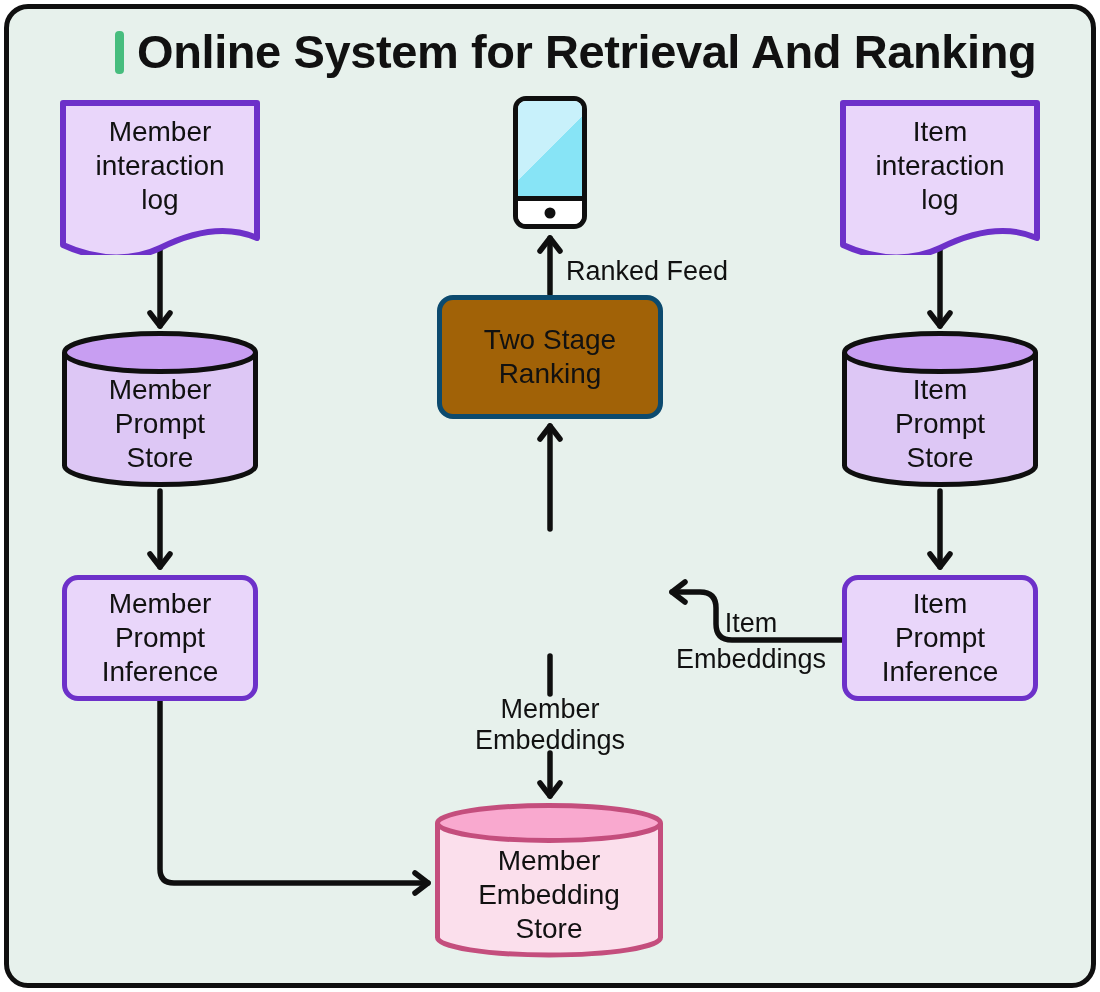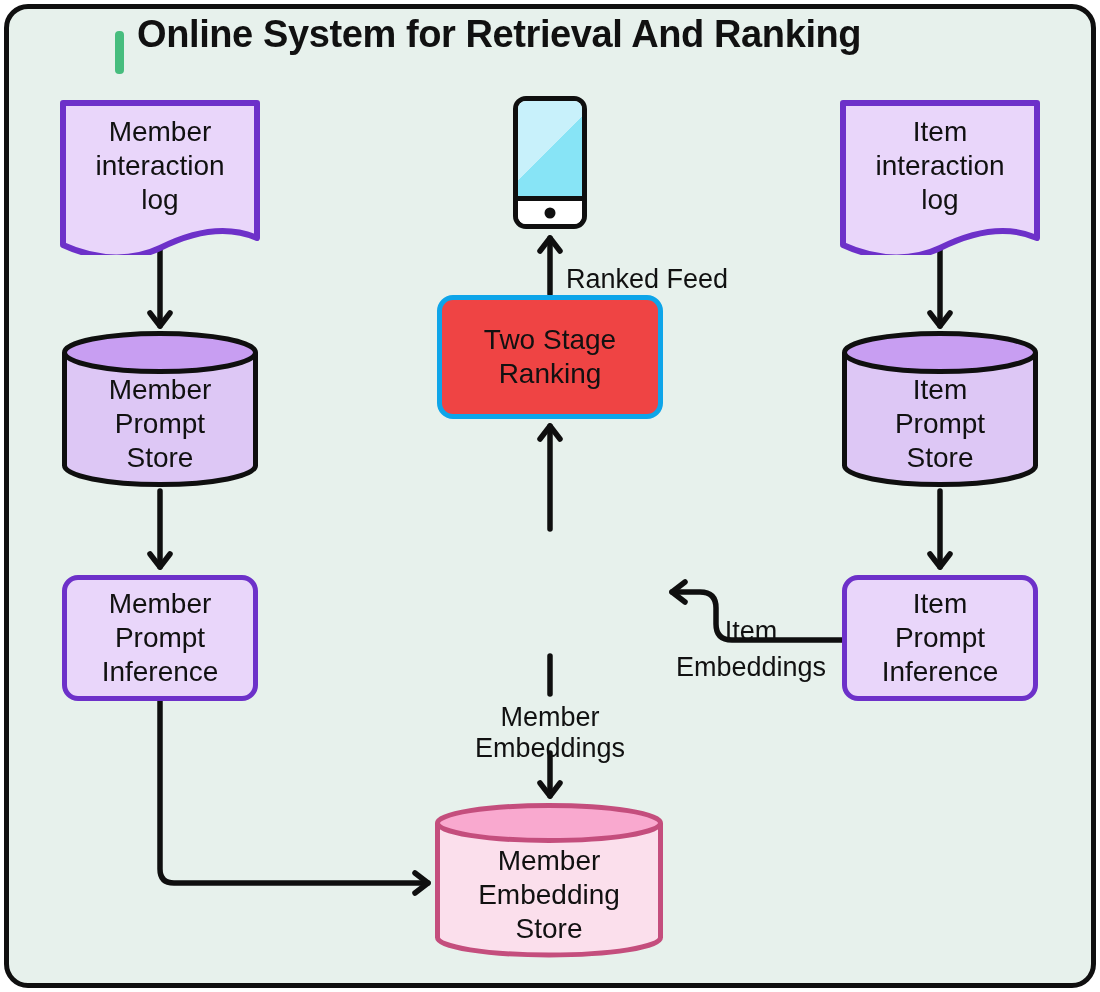--- a/index.html
+++ b/index.html
@@ -11,38 +11,38 @@
   .frame{
     position:absolute;inset:4px;border:5px solid #0f0f0f;border-radius:24px;
     background:#E7F1EC;
   }
   
   .title-bar{
     position:absolute;left:115px;top:31px;width:9px;height:43px;border-radius:4px;
     background:#47BD7E;
   }
   .title-text{
-    position:absolute;left:137px;top:13px;font-size:38px;font-weight:bold;
+    position:absolute;left:137px;top:24px;font-size:47px;font-weight:bold;
     letter-spacing:-0.4px;white-space:nowrap;
   }
   
   .node{position:absolute;}
   .node svg.shape{position:absolute;inset:0;width:100%;height:100%;display:block;}
   .label{
     position:absolute;inset:0;display:flex;align-items:center;justify-content:center;
     text-align:center;white-space:pre-line;font-size:28px;line-height:34px;color:#111;
   }
   .doc-label{bottom:24px;}
   .cyl-label{top:30px;}
   .pink-label{top:26px;}
   .box{
     position:absolute;border-radius:16px;box-sizing:border-box;
   }
   .box.purple{border:5px solid #6D31C9;background:#E9D6FA;}
-  .box.green{border:5px solid #0ea5e9;background:#ef4444;}
+  .box.green{border:5px solid #0c4a6e;background:#a16207;}
   .bold-label{font-weight:bold;font-size:30px;}
   
   .doc-shape path{fill:#E9D6FA;stroke:#6D31C9;stroke-width:6;stroke-linejoin:round;}
   .cyl-purple .cyl-body{fill:#DDC7F5;}
   .cyl-purple .cyl-stroke{fill:none;stroke:#0f0f0f;stroke-width:5;}
   .cyl-purple ellipse{fill:#C89EF2;stroke:#0f0f0f;stroke-width:5;}
   .cyl-pink .cyl-body{fill:#FBDFEC;}
   .cyl-pink .cyl-stroke{fill:none;stroke:#C44E7D;stroke-width:5;}
   .cyl-pink ellipse{fill:#F9A9CF;stroke:#C44E7D;stroke-width:5;}
   
@@ -58,21 +58,20 @@
   .phone-dot{
     position:absolute;left:50%;top:50%;transform:translate(-50%,-50%);
     width:11px;height:11px;border-radius:50%;background:#0f0f0f;
   }
   
   #edges{position:absolute;inset:0;pointer-events:none;}
   #edges path.edge{fill:none;stroke:#0f0f0f;stroke-width:5.5;stroke-linecap:round;}
   .edge-label{
     position:absolute;font-size:27px;line-height:34px;color:#111;text-align:center;
     white-space:pre-line;
-    margin-top:8px;
   }
 </style>
 </head>
 <body>
 
 <div id="canvas">
   <div class="frame"></div>
 
   <div class="title-bar"></div>
   <div class="title-text">Online System for Retrieval And Ranking</div>

